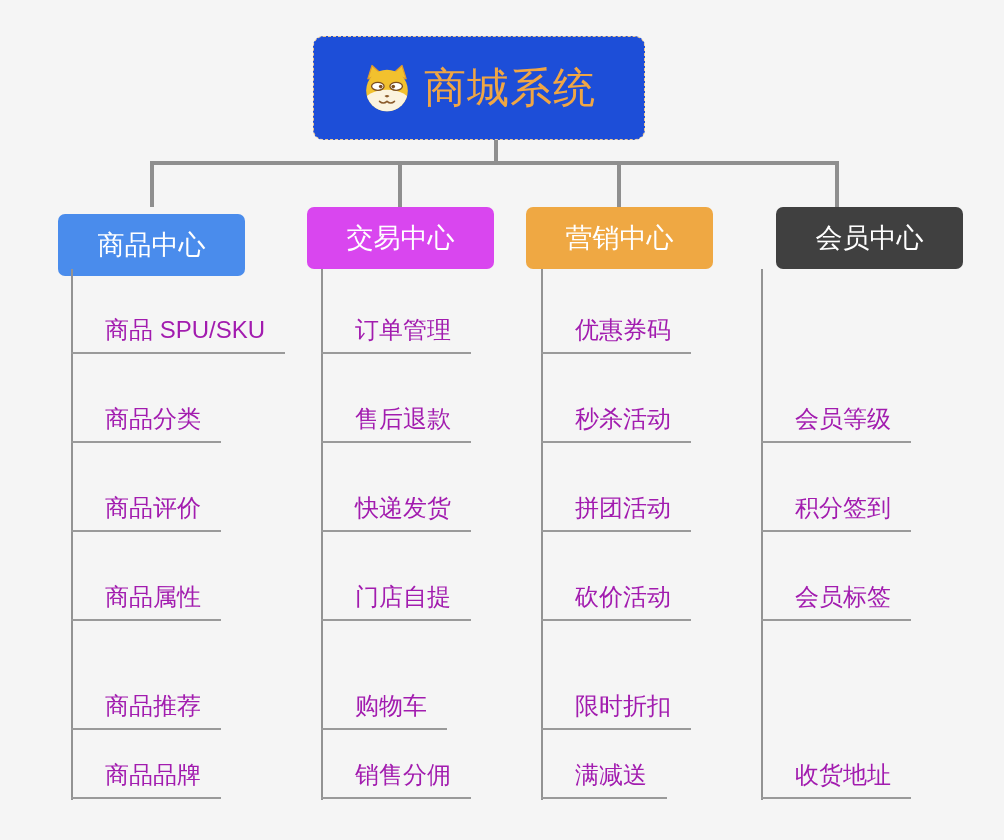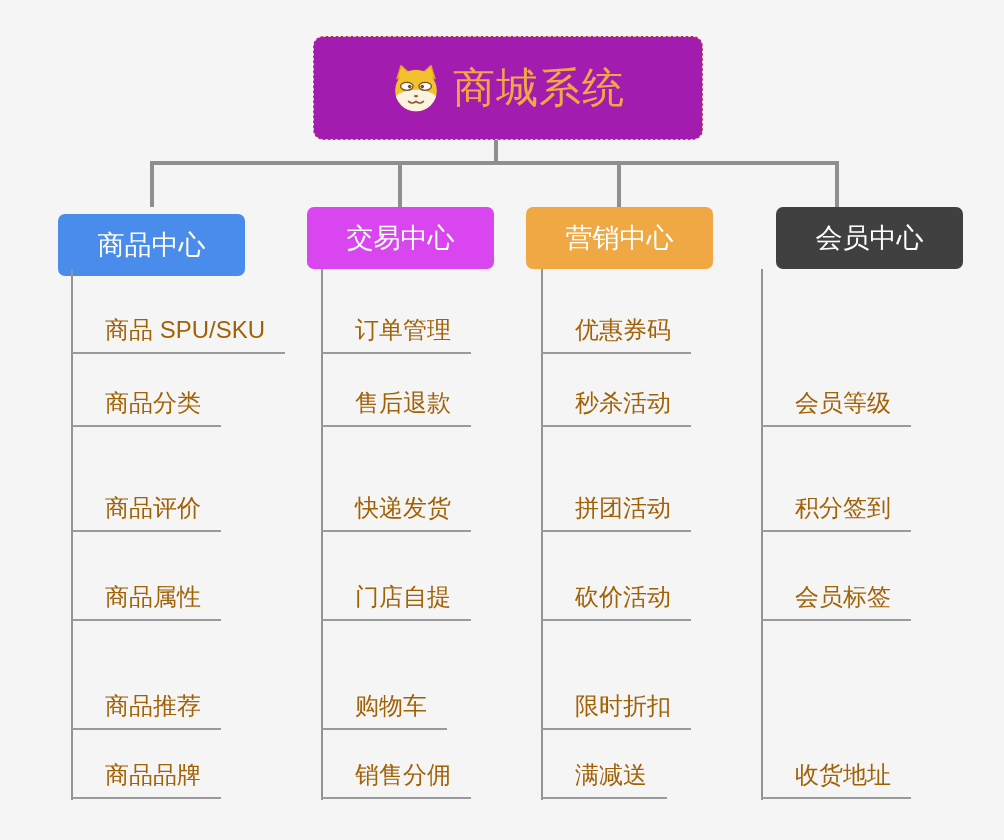--- a/index.html
+++ b/index.html
@@ -10,22 +10,22 @@
   .stage{
     position:relative;
     width:1004px;height:840px;
     background:#f5f5f5;
     overflow:hidden;
   }
 
   
   .root-node{
     position:absolute;left:313px;top:36px;
-    width:390px;height:104px;
-    background:#a21caf;
+    width:332px;height:104px;
+    background:#1d4ed8;
     border:1px dashed #efc98f;
     border-radius:10px;
     display:flex;align-items:center;justify-content:center;
     box-sizing:border-box;
     cursor:pointer;
   }
   .root-title{
     font-size:42px;
     color:#f0a644;
     font-weight:500;
@@ -69,33 +69,33 @@
   }
   .vline-0{left:71px;}
   .vline-1{left:321px;}
   .vline-2{left:541px;}
   .vline-3{left:761px;}
 
   
   .item{
     position:absolute;
     font-size:24px;
-    color:#a16207;
+    color:#a21caf;
     line-height:28px;
     padding:0 20px 8px 34px;
     border-bottom:2px solid #9a9a9a;
     white-space:nowrap;
     cursor:pointer;
   }
   .col-0{left:71px;}
   .col-1{left:321px;}
   .col-2{left:541px;}
   .col-3{left:761px;}
   .row-0{top:316px;}
-  .row-1{top:389px;}
+  .row-1{top:405px;}
   .row-2{top:494px;}
   .row-3{top:583px;}
   .row-4{top:672px;margin-top:20px;}
   .row-5{top:761px;}
 </style>
 </head>
 <body>
 
 <div class="stage">
 

